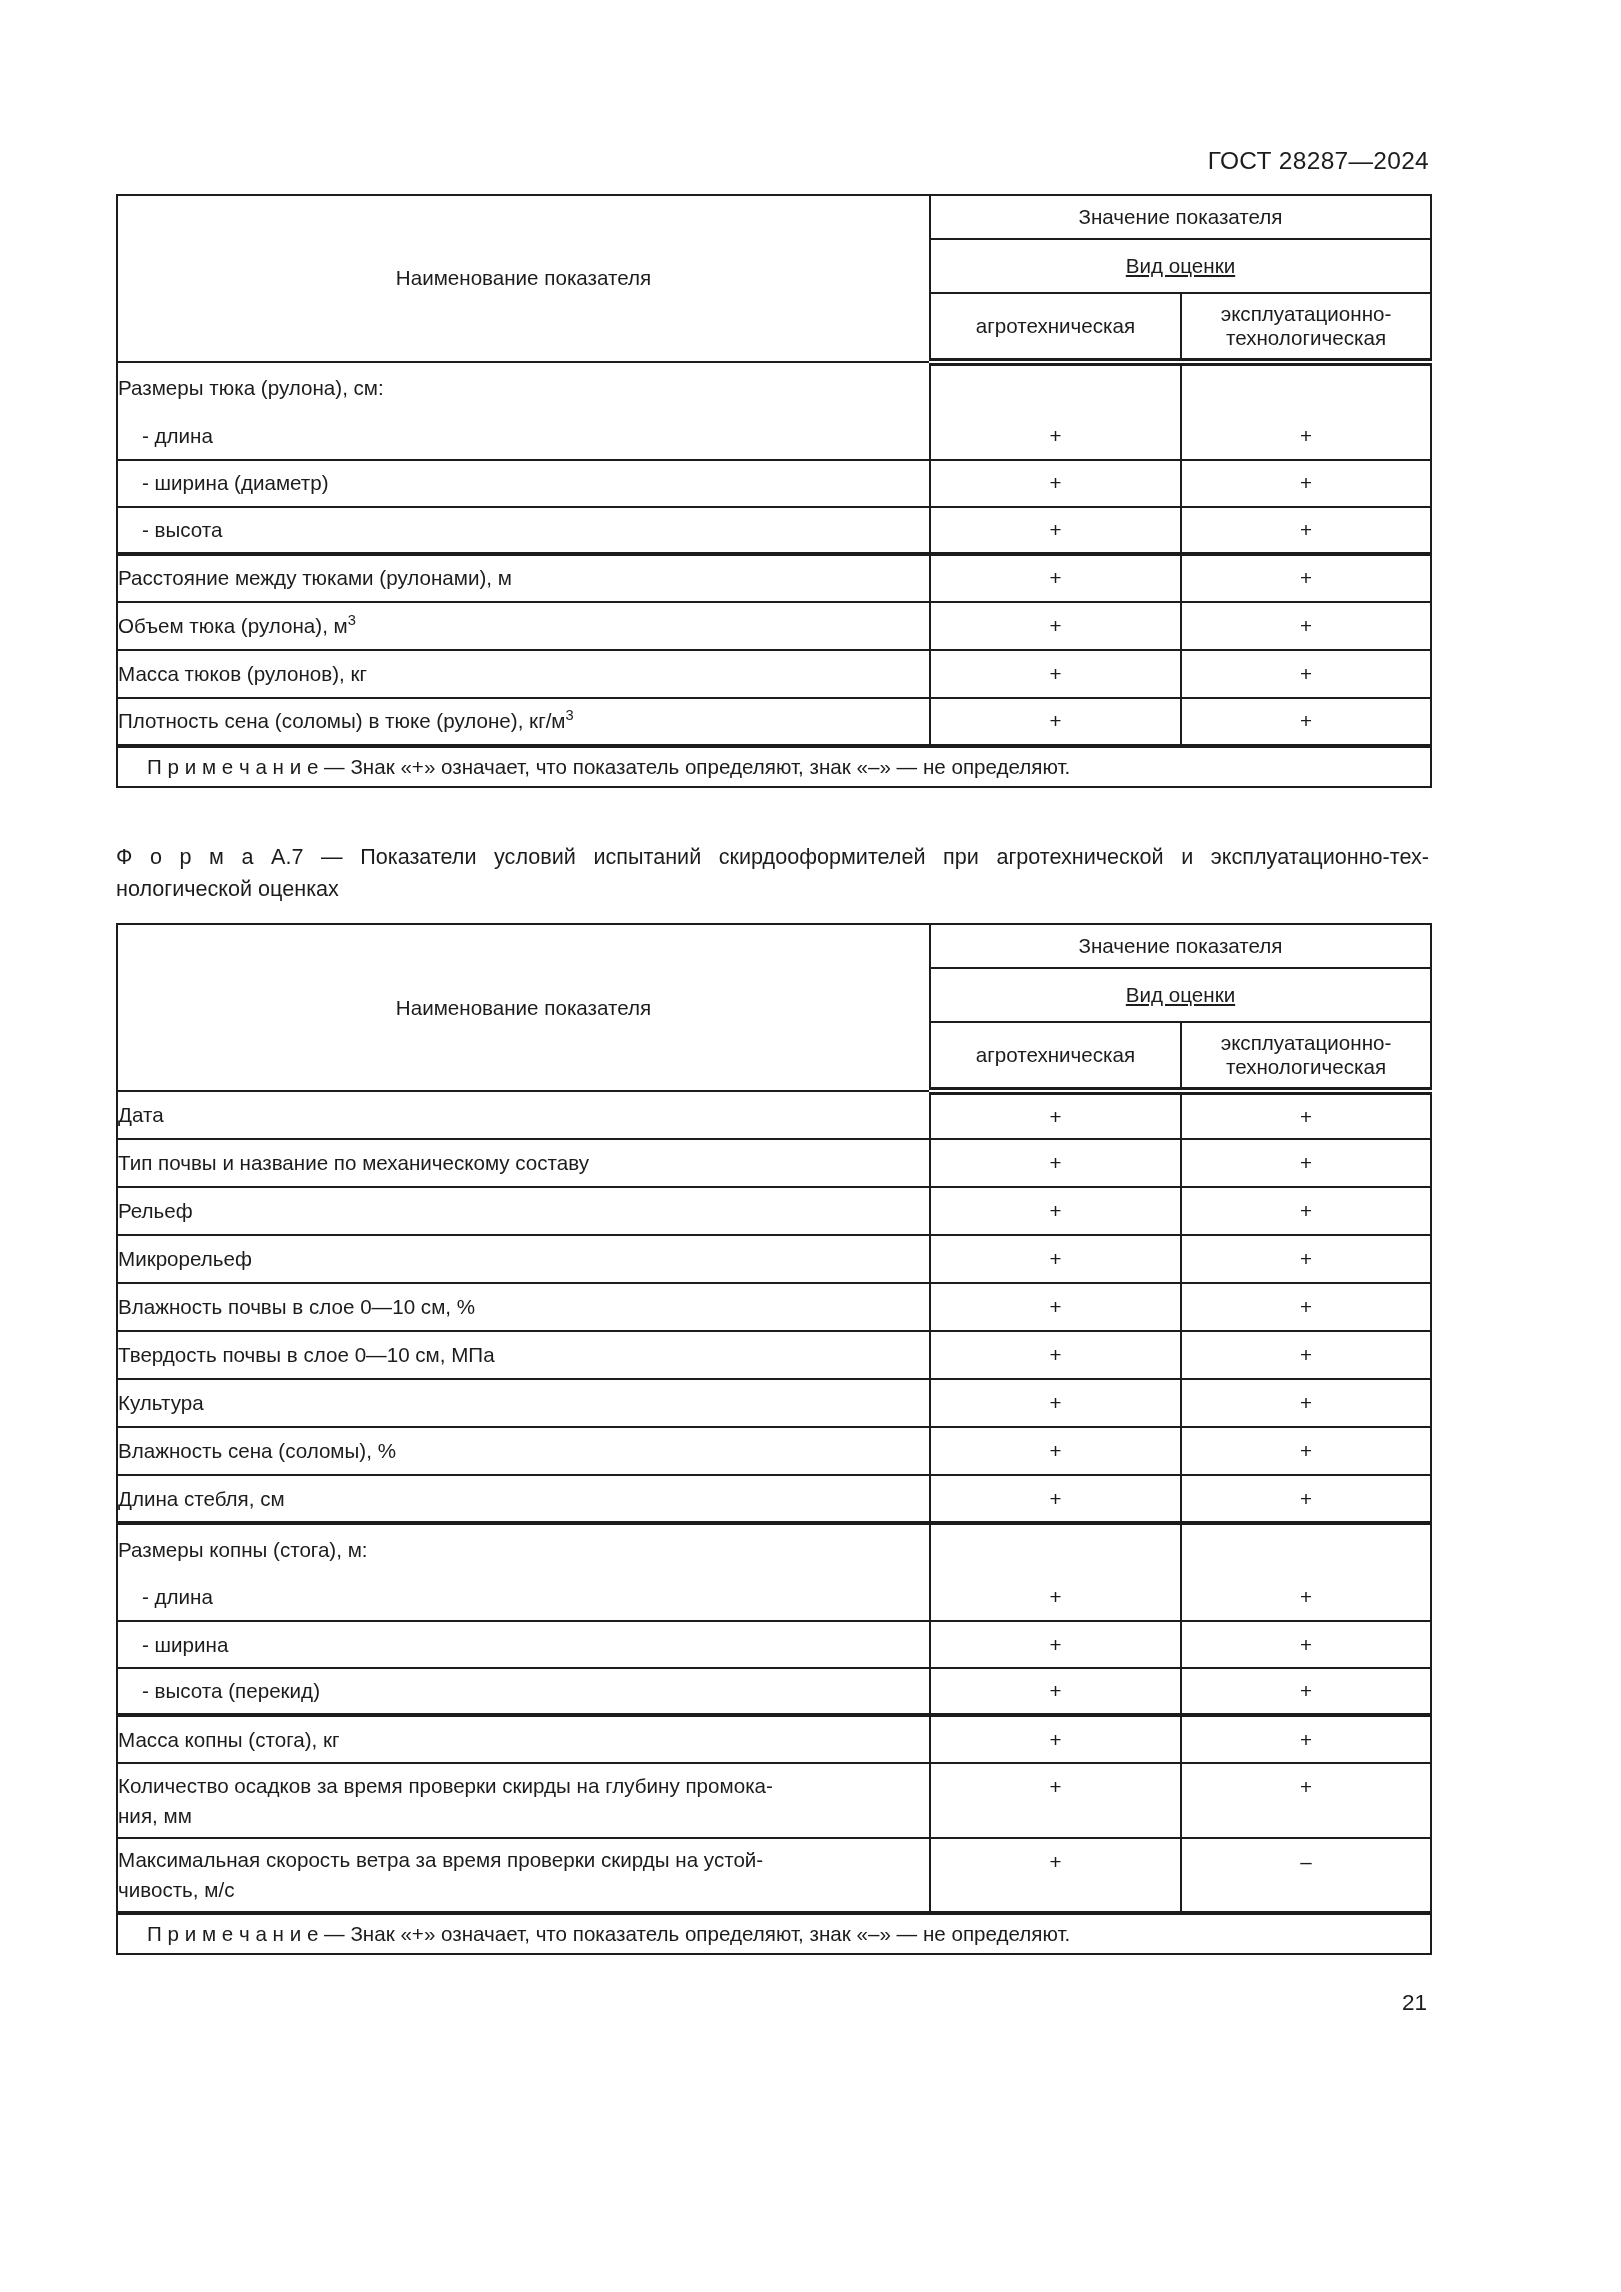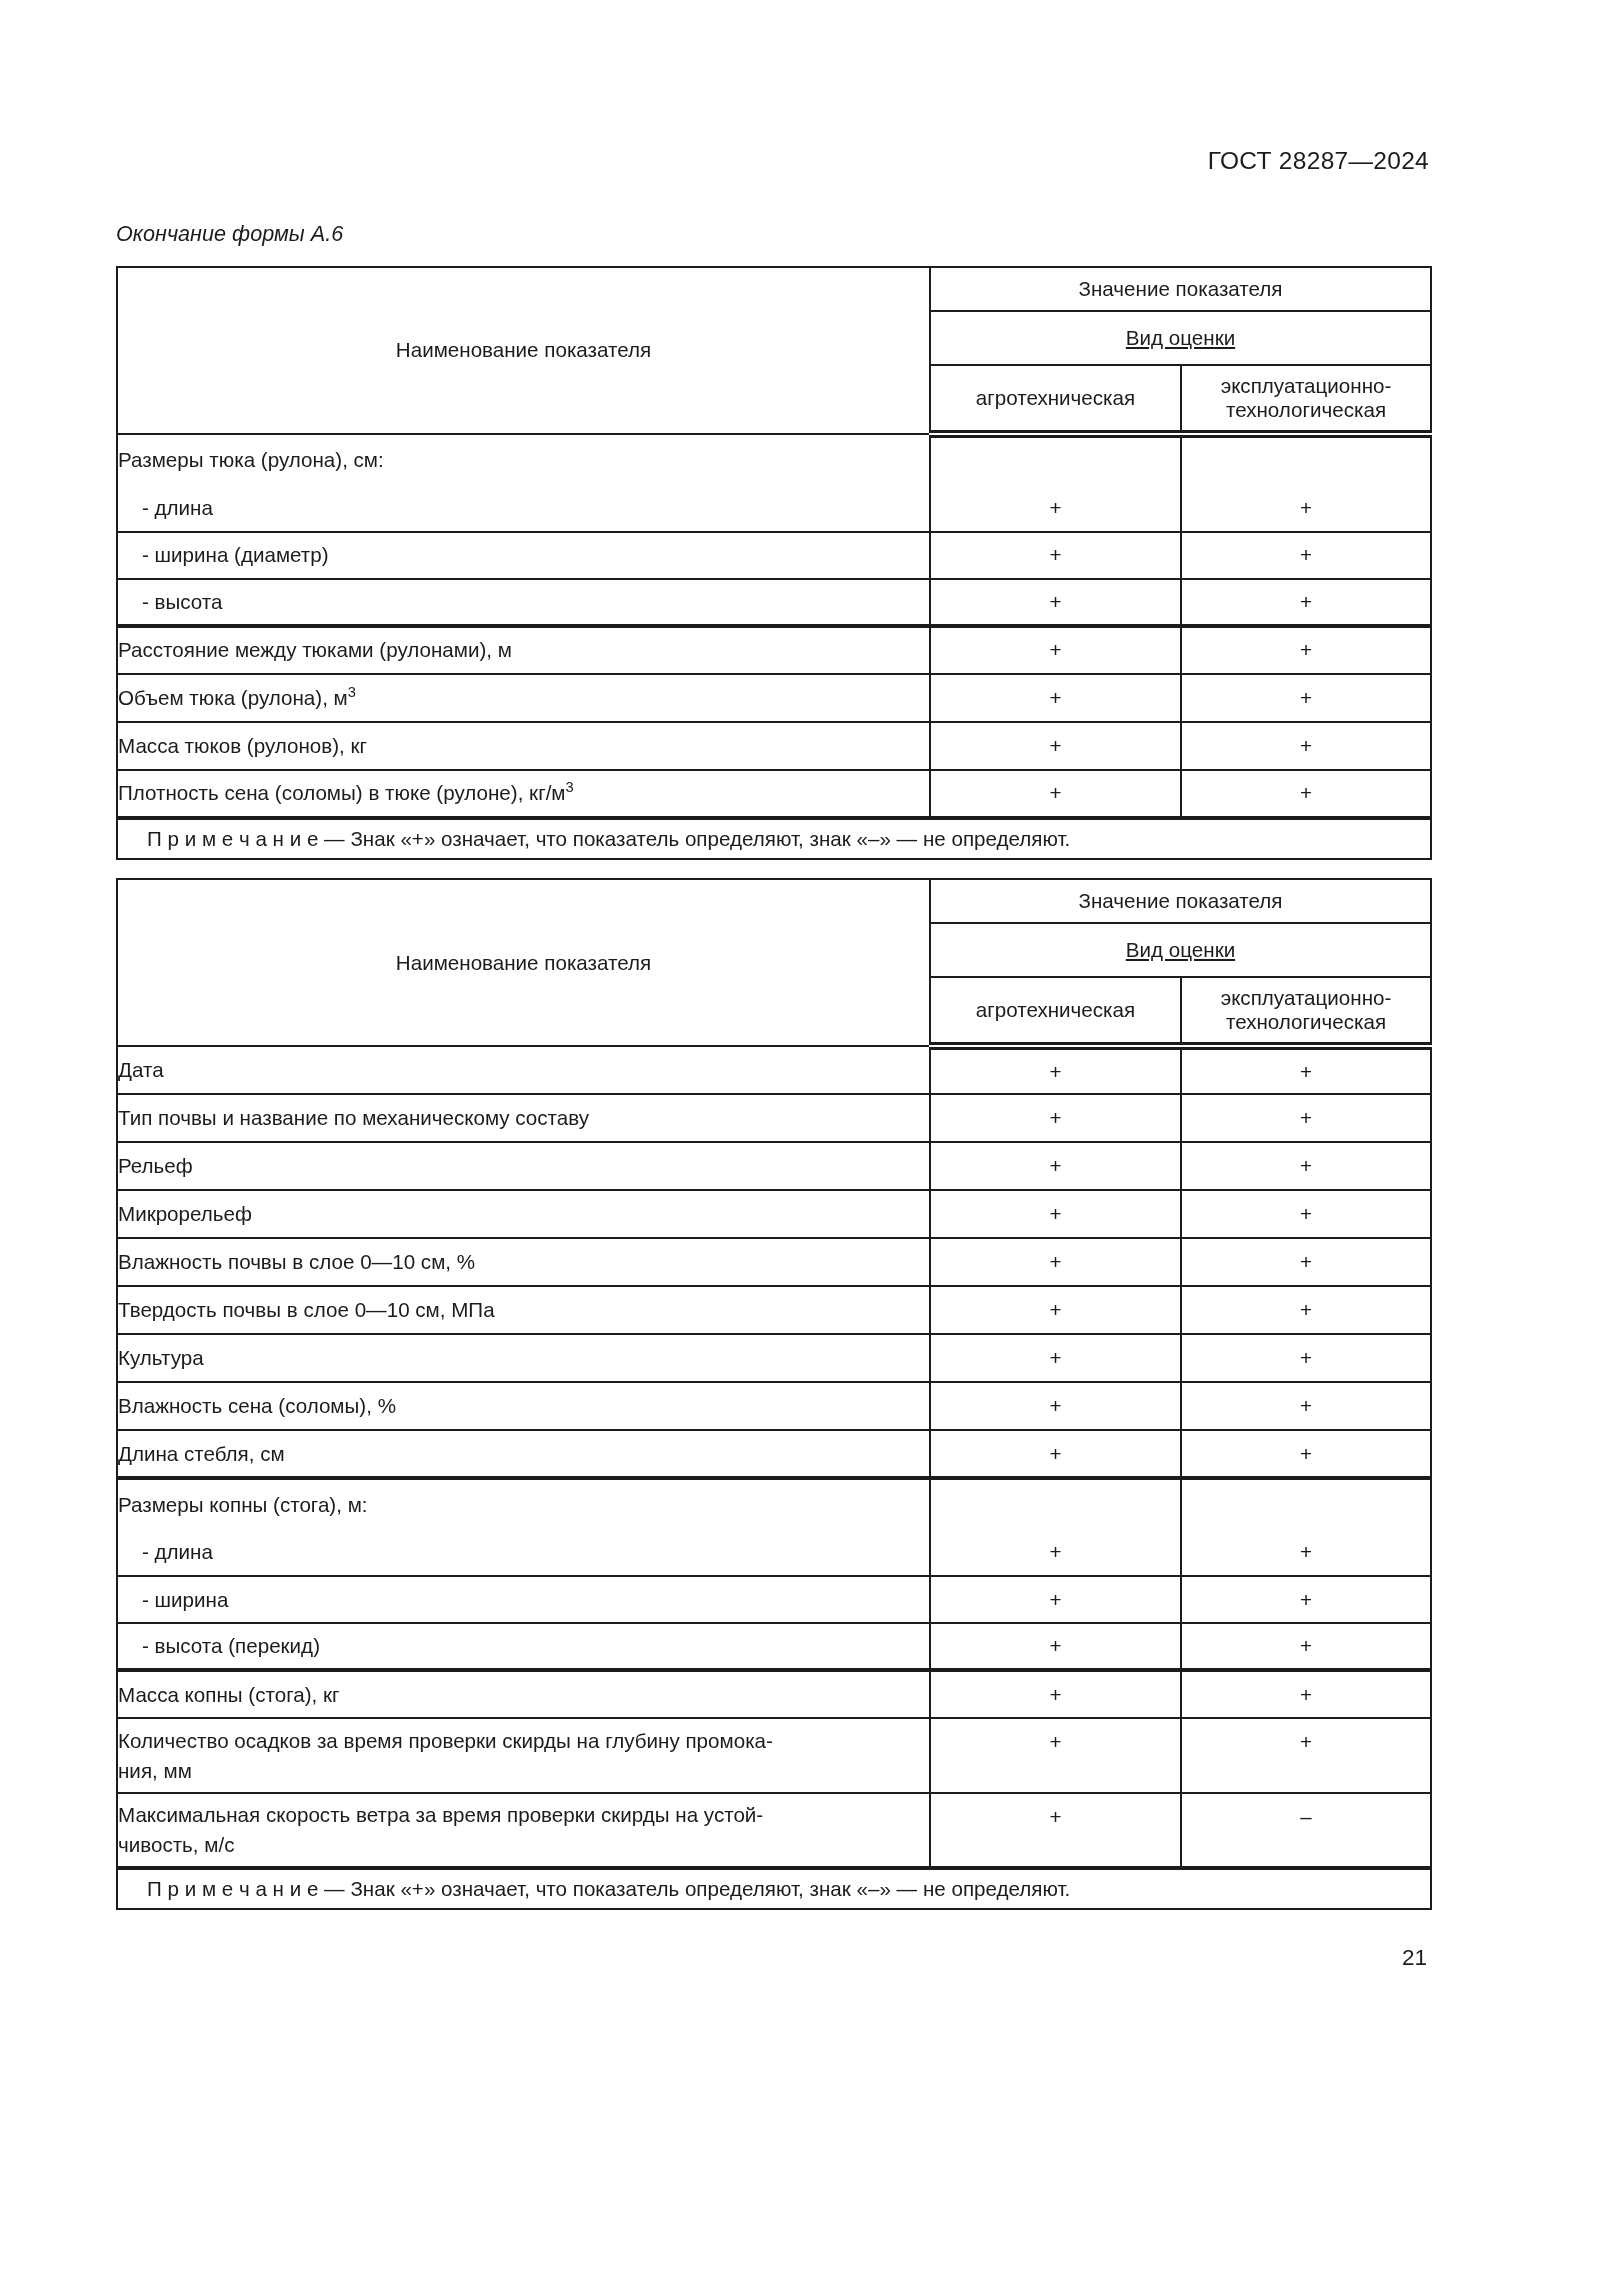--- a/index.html
+++ b/index.html
@@ -52,21 +52,20 @@
 
   .page-number { margin-top: 35px; text-align: right; font-size: 22.5px; padding-right: 2px; }
 </style>
 </head>
 <body>
 
 <div class="content">
 
   <div class="gost-header">ГОСТ 28287—2024</div>
 
-  <div class="caption">Окончание формы А.6</div>
 
   <table class="gost">
     <colgroup>
         <col style="width:813px">
         <col style="width:251px">
         <col style="width:250px">
       </colgroup>
     <tbody>
         <tr class="hr1">
       <td class="hdr" rowspan="3">Наименование показателя</td>
@@ -119,20 +118,24 @@
       <td class="name"><span>Плотность сена (соломы) в тюке (рулоне), кг/м</span><sup>3</sup></td>
       <td class="val">+</td>
       <td class="val">+</td>
     </tr>
     <tr class="noterow thick">
       <td class="note-cell" colspan="3"><span class="note-indent"></span><span>П р и м е ч а н и е   — Знак «+» означает, что показатель определяют, знак «–» — не определяют.</span></td>
     </tr>
   </tbody>
     </table>
 
+  <div class="f7-title">
+    <div class="f7-line1">Ф о р м а   А.7 — Показатели условий испытаний скирдооформителей при агротехнической и эксплуатационно-тех-</div>
+    <div class="f7-line2">нологической оценках</div>
+  </div>
 
   <table class="gost">
     <colgroup>
         <col style="width:813px">
         <col style="width:251px">
         <col style="width:250px">
       </colgroup>
     <tbody>
         <tr class="hr1">
       <td class="hdr" rowspan="3">Наименование показателя</td>

